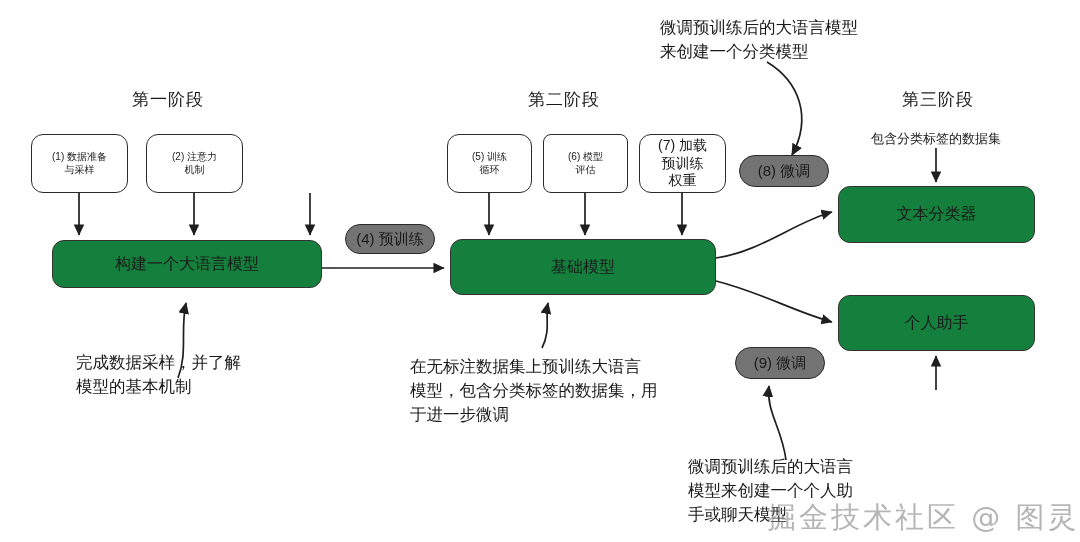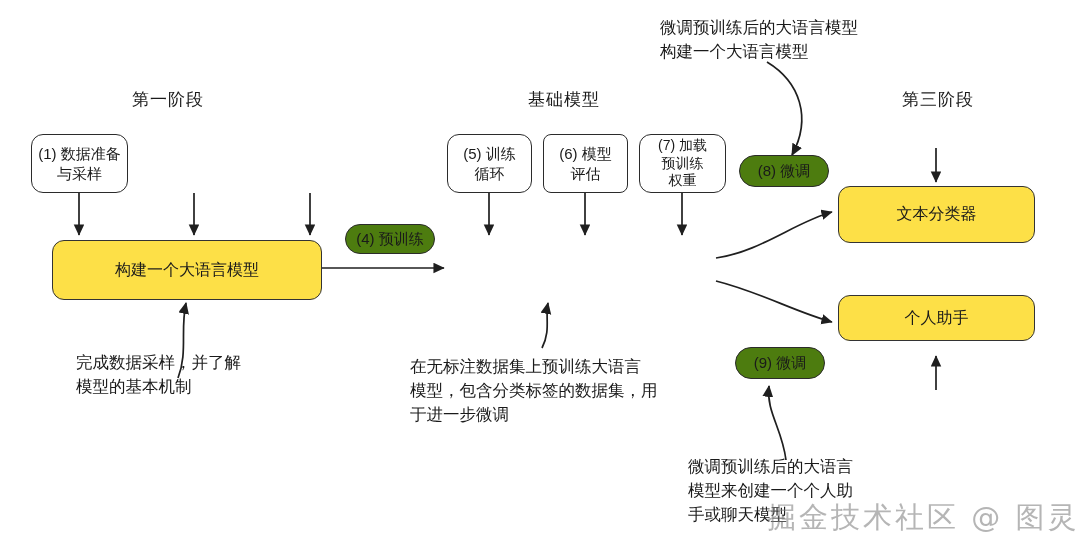--- a/index.html
+++ b/index.html
@@ -34,32 +34,32 @@
     position: absolute;
     box-sizing: border-box;
     display: flex;
     align-items: center;
     justify-content: center;
     text-align: center;
     border: 1.6px solid #2b2b2b;
     border-radius: 12px;
     color: #1a1a1a;
     line-height: 1.28;
-    font-size: 15px;
+    font-size: 10px;
     white-space: pre-line;
   }
   .box.white { background: #ffffff; }
-  .box.gray  { background: #fde047; border-color: #333; }
+  .box.gray  { background: #15803d; border-color: #333; }
   .pill {
     position: absolute;
     box-sizing: border-box;
     display: flex;
     align-items: center;
     justify-content: center;
-    background: #4d7c0f;
+    background: #737373;
     border: 1.6px solid #2b2b2b;
     border-radius: 18px;
     font-size: 15px;
     color: #1a1a1a;
     white-space: nowrap;
   }
   .note {
     position: absolute;
     font-size: 16.5px;
     color: #1a1a1a;
@@ -120,45 +120,49 @@
 
       <path d="M786,460 C 782,428 766,412 769,386" marker-end="url(#ahs)"></path>
 
       <path d="M178,378 C 188,352 180,330 186,303" marker-end="url(#ahs)"></path>
 
       <path d="M542,348 C 551,330 545,318 548,303" marker-end="url(#ahs)"></path>
     </g>
   </svg>
 
   <div class="stage-title" style="left:104px; top:88px; width:100px;">第一阶段</div>
-  <div class="stage-title" style="left:500px; top:88px; width:100px;">基础模型</div>
+  <div class="stage-title" style="left:500px; top:88px; width:100px;">第二阶段</div>
   <div class="stage-title" style="left:874px; top:88px; width:100px;">第三阶段</div>
 
   <div class="box white" style="left:31px; top:134px; width:97px; height:59px;">(1) 数据准备
 与采样</div>
+  <div class="box white" style="left:146px; top:134px; width:97px; height:59px;">(2) 注意力
+机制</div>
 
   <div class="box white" style="left:447px; top:134px; width:85px; height:59px;">(5) 训练
 循环</div>
   <div class="box white" style="left:543px; top:134px; width:85px; height:59px;border-radius:8px;">(6) 模型
 评估</div>
   <div class="box white" style="left:639px; top:134px; width:87px; height:59px; font-size:14px;">(7) 加载
 预训练
 权重</div>
 
   <div class="pill" style="left:345px; top:224px; width:90px; height:30px;">(4) 预训练</div>
   <div class="pill" style="left:739px; top:155px; width:90px; height:32px;">(8) 微调</div>
   <div class="pill" style="left:735px; top:347px; width:90px; height:32px;">(9) 微调</div>
 
-  <div class="box gray" style="left:52px; top:240px; width:270px; height:60px; font-size:16px;">构建一个大语言模型</div>
+  <div class="box gray" style="left:52px; top:240px; width:270px; height:48px; font-size:16px;">构建一个大语言模型</div>
+  <div class="box gray" style="left:450px; top:239px; width:266px; height:56px; font-size:16px;">基础模型</div>
   <div class="box gray" style="left:838px; top:186px; width:197px; height:57px; font-size:16px;">文本分类器</div>
-  <div class="box gray" style="left:838px; top:295px; width:197px; height:46px; font-size:16px;">个人助手</div>
+  <div class="box gray" style="left:838px; top:295px; width:197px; height:56px; font-size:16px;">个人助手</div>
 
+  <div class="small-label" style="left:836px; top:130px; width:200px;">包含分类标签的数据集</div>
 
   <div class="note" style="left:660px; top:16px;">微调预训练后的大语言模型
-构建一个大语言模型</div>
+来创建一个分类模型</div>
   <div class="note" style="left:76px; top:351px;">完成数据采样，并了解
 模型的基本机制</div>
   <div class="note" style="left:410px; top:355px;">在无标注数据集上预训练大语言
 模型，包含分类标签的数据集，用
 于进一步微调</div>
   <div class="note" style="left:688px; top:455px;">微调预训练后的大语言
 模型来创建一个个人助
 手或聊天模型</div>
 
   <div class="watermark" style="left:767px; top:498px;">掘金技术社区 @ 图灵文化</div>

